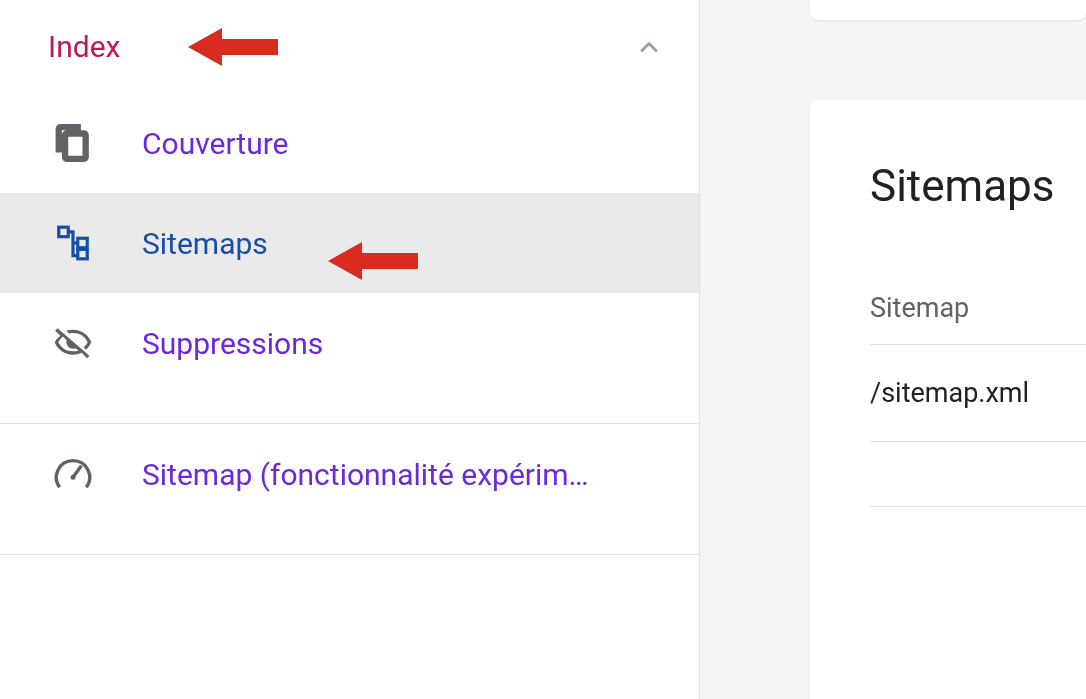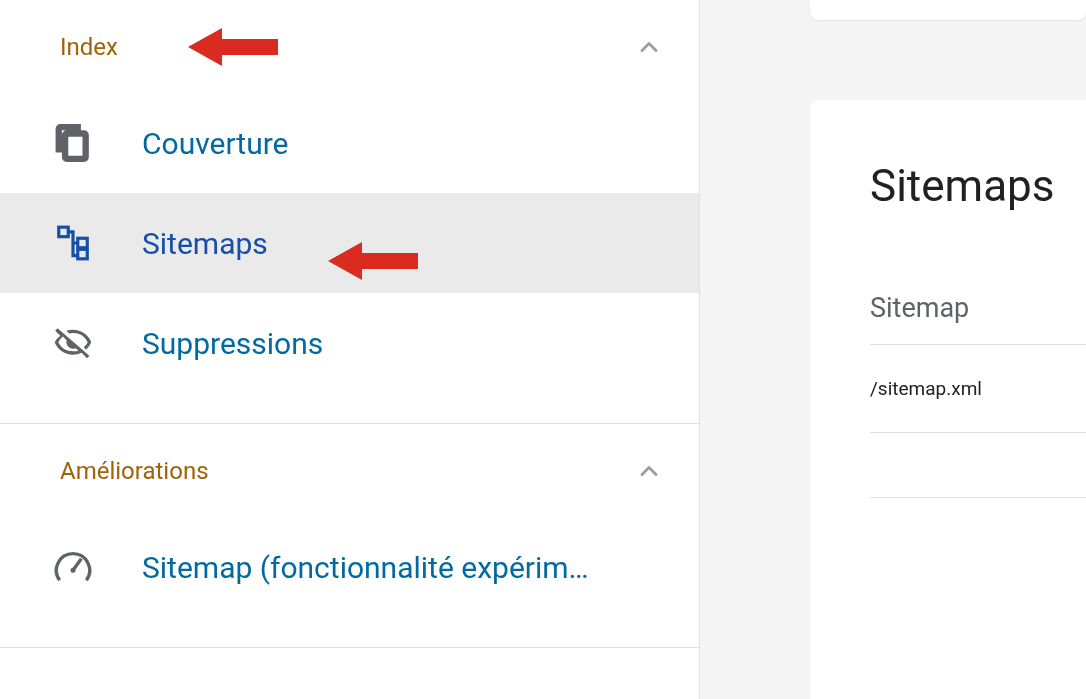--- a/index.html
+++ b/index.html
@@ -11,37 +11,37 @@
     height: 100%;
     border-right: 1px solid #e0e0e0;
     background: #fff;
     position: relative;
   }
 
   .section-header {
     display: flex;
     align-items: center;
     justify-content: space-between;
-    padding: 0 36px 0 60px;
+    padding: 0 36px 0 48px;
     height: 93px;
-    color: #a16207;
-    font-size: 24px;
+    color: #be185d;
+    font-size: 30px;
     font-weight: 400;
     cursor: pointer;
   }
   .section-header .chevron svg { display:block; }
 
   .nav-item {
     display: flex;
     align-items: center;
     height: 100px;
     padding-left: 52px;
     padding-right: 30px;
     cursor: pointer;
-    color: #0369a1;
+    color: #6d28d9;
     font-size: 30px;
     gap: 48px;
   }
   .nav-item.selected {
     background: #eaeaea;
     color: #174ea6;
   }
   .nav-item .icon-box {
     width: 42px;
     height: 42px;
@@ -90,21 +90,21 @@
   }
   .table-header {
     font-size: 27px;
     color: #5f6368;
     padding-bottom: 20px;
     border-bottom: 1px solid #e0e0e0;
   }
   .table-row {
     padding: 32px 0;
     border-bottom: 1px solid #e0e0e0;
-    font-size: 19px;
+    font-size: 27px;
     color: #202124;
   }
 
   .arrow {
     position: absolute;
     pointer-events: none;
   }
   .arrow svg { display: block; }
 </style>
 </head>
@@ -148,28 +148,20 @@
     <span class="icon-box">
       <svg width="40" height="40" viewBox="0 0 24 24">
           <path fill="currentColor" d="M12 6a9.77 9.77 0 0 1 8.82 5.5 9.9 9.9 0 0 1-2.41 3.12l1.42 1.42A11.8 11.8 0 0 0 23 11.5C21.27 7.11 17 4 12 4c-1.4 0-2.74.25-3.98.7l1.62 1.62C10.4 6.12 11.19 6 12 6zM2.71 3.16 1.29 4.58l3.1 3.1A11.8 11.8 0 0 0 1 11.5C2.73 15.89 7 19 12 19c1.84 0 3.58-.43 5.14-1.19l3.28 3.28 1.41-1.41L2.71 3.16zM12 17a9.77 9.77 0 0 1-8.82-5.5 9.9 9.9 0 0 1 2.8-3.4l2.19 2.19A4 4 0 0 0 12 15.5c.6 0 1.17-.14 1.68-.38l1.57 1.57C14.24 16.88 13.14 17 12 17z"></path>
         </svg>
     </span>
     <span class="label">Suppressions</span>
   </div>
 
   <div class="divider"></div>
 
-  <div class="section-header">
-    <span>Améliorations</span>
-    <span class="chevron">
-      <svg width="28" height="28" viewBox="0 0 24 24">
-          <path fill="none" stroke="#9aa0a6" stroke-width="2.5" stroke-linecap="round" stroke-linejoin="round" d="M6 15l6-6 6 6"></path>
-        </svg>
-    </span>
-  </div>
 
   <div class="nav-item">
     <span class="icon-box">
       <svg width="40" height="40" viewBox="0 0 24 24">
           <path fill="none" stroke="currentColor" stroke-width="2" d="M12 4a10 10 0 0 0-8 16M12 4a10 10 0 0 1 8 16M12 4v0M12 14l5-7"></path>
           <circle cx="12" cy="14" r="1.5" fill="currentColor"></circle>
         </svg>
     </span>
     <span class="label">Sitemap (fonctionnalité expérim…</span>
   </div>

